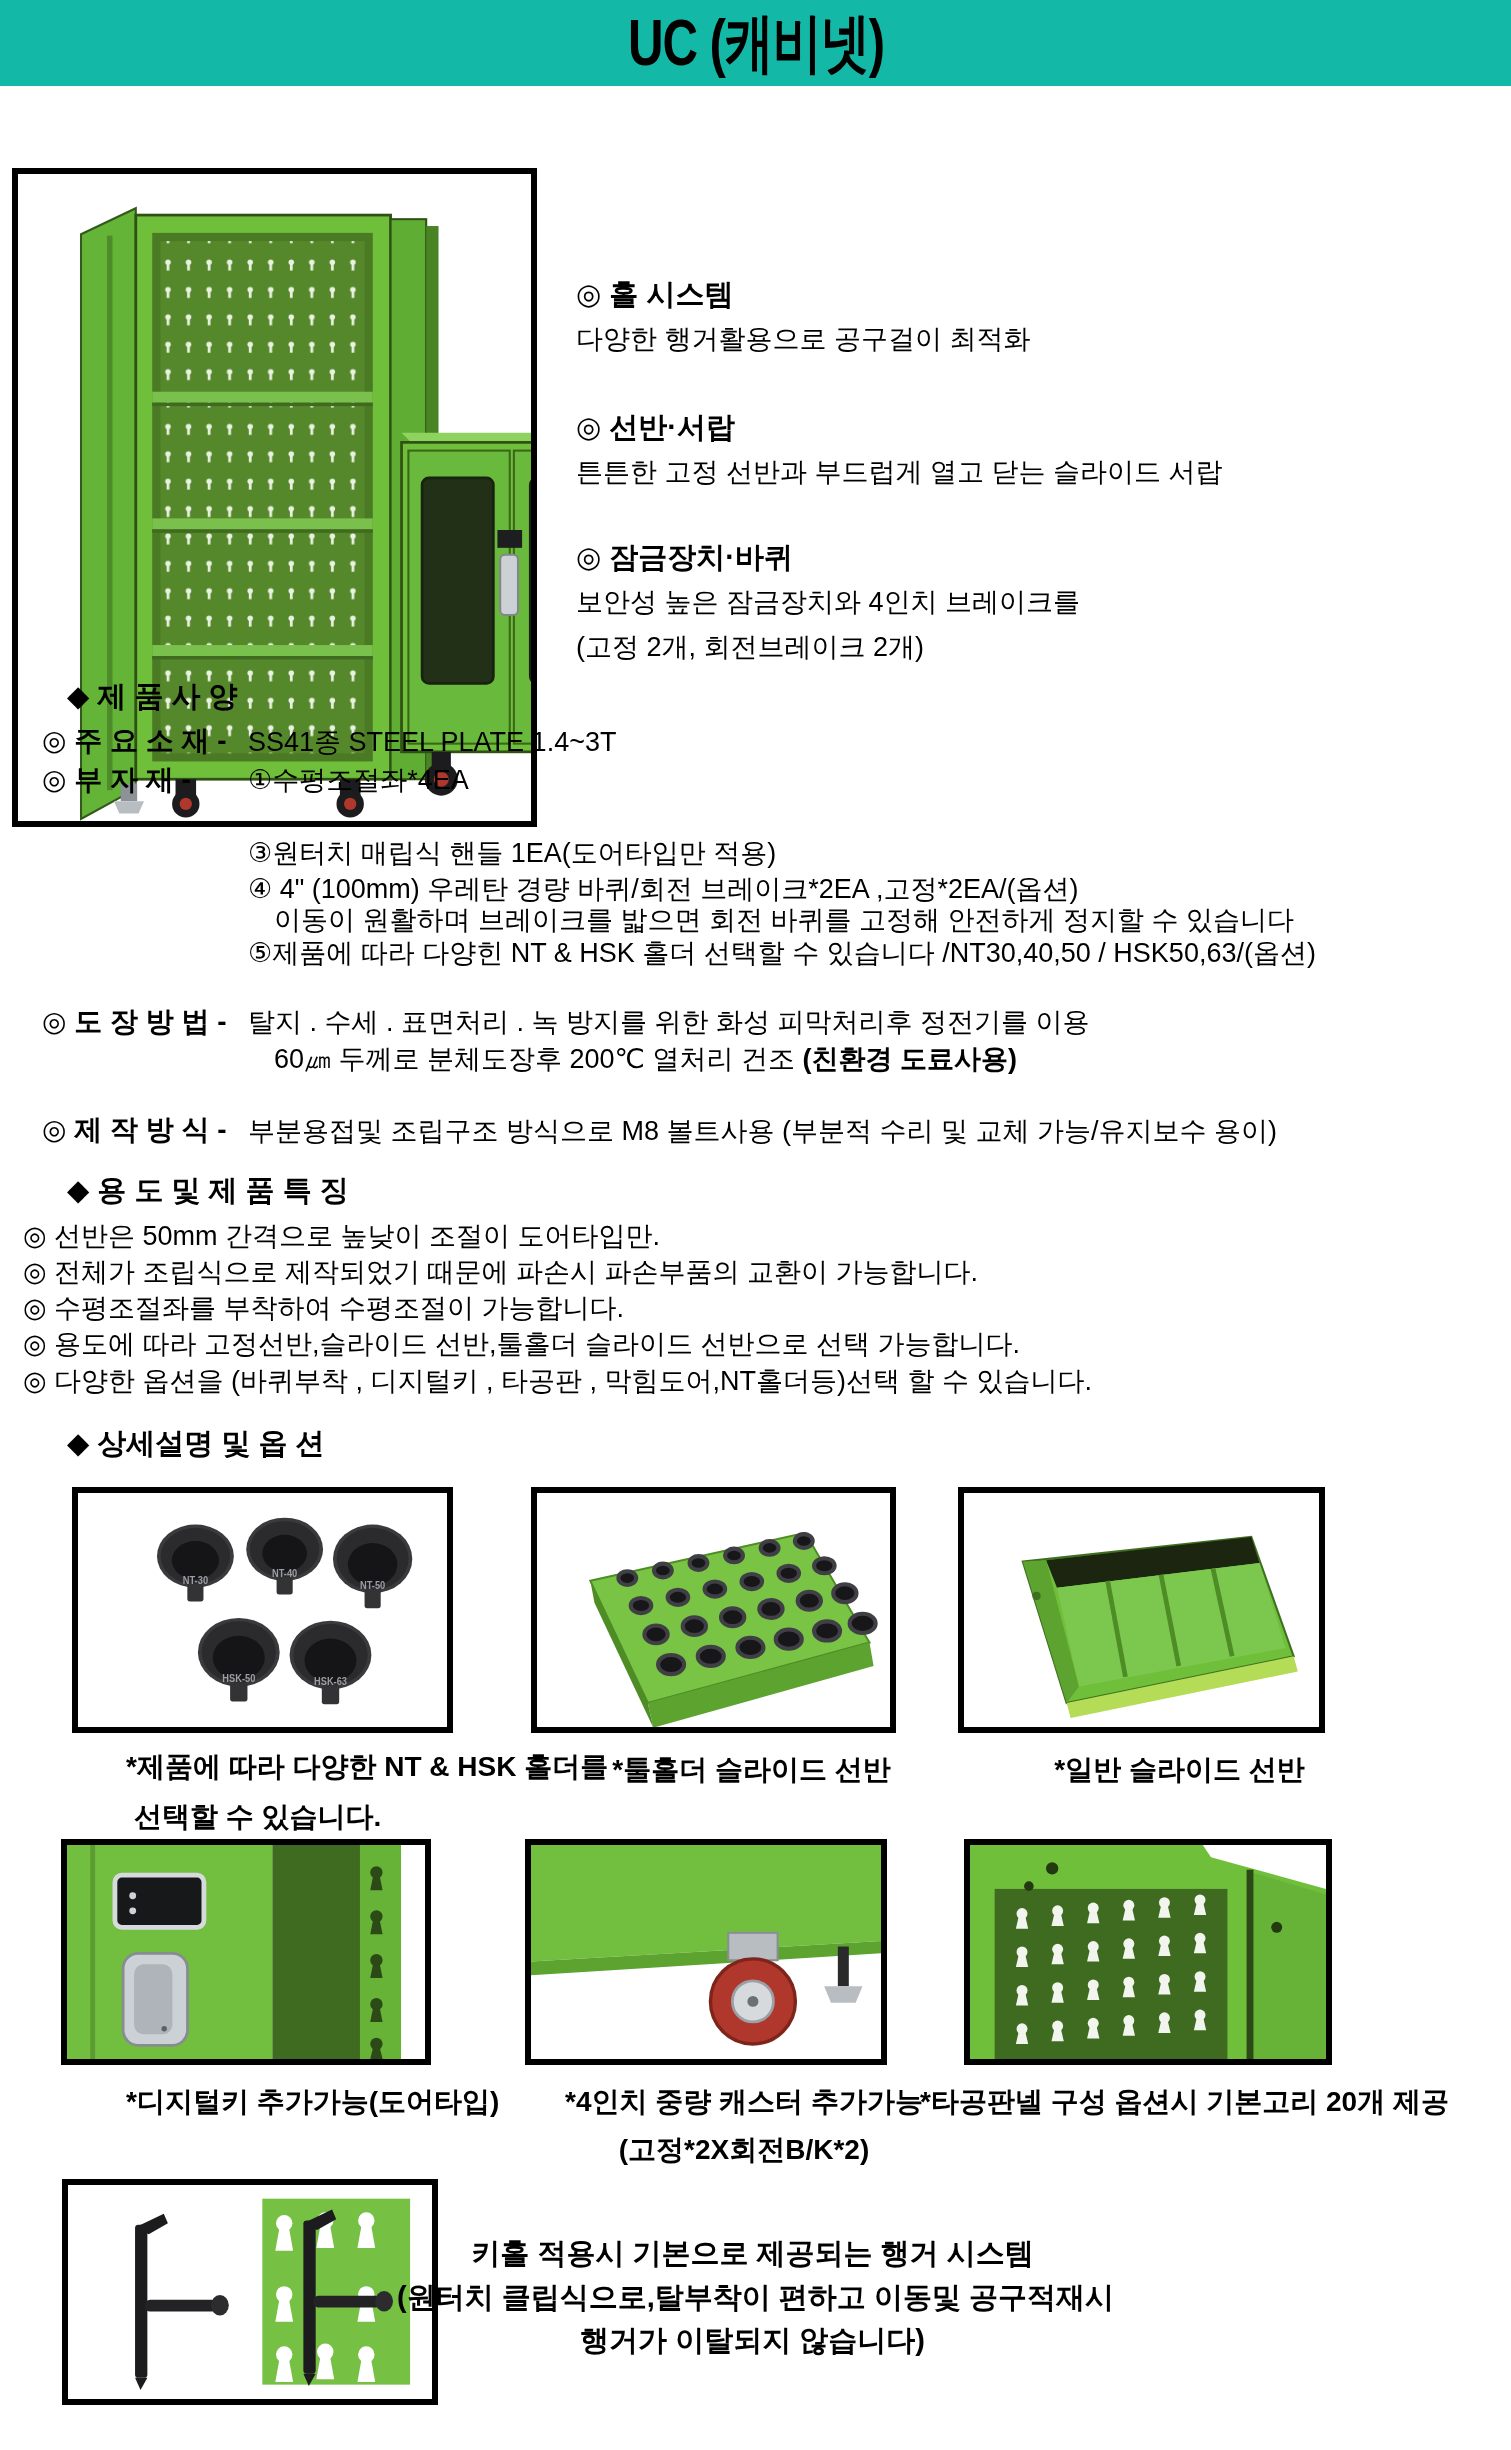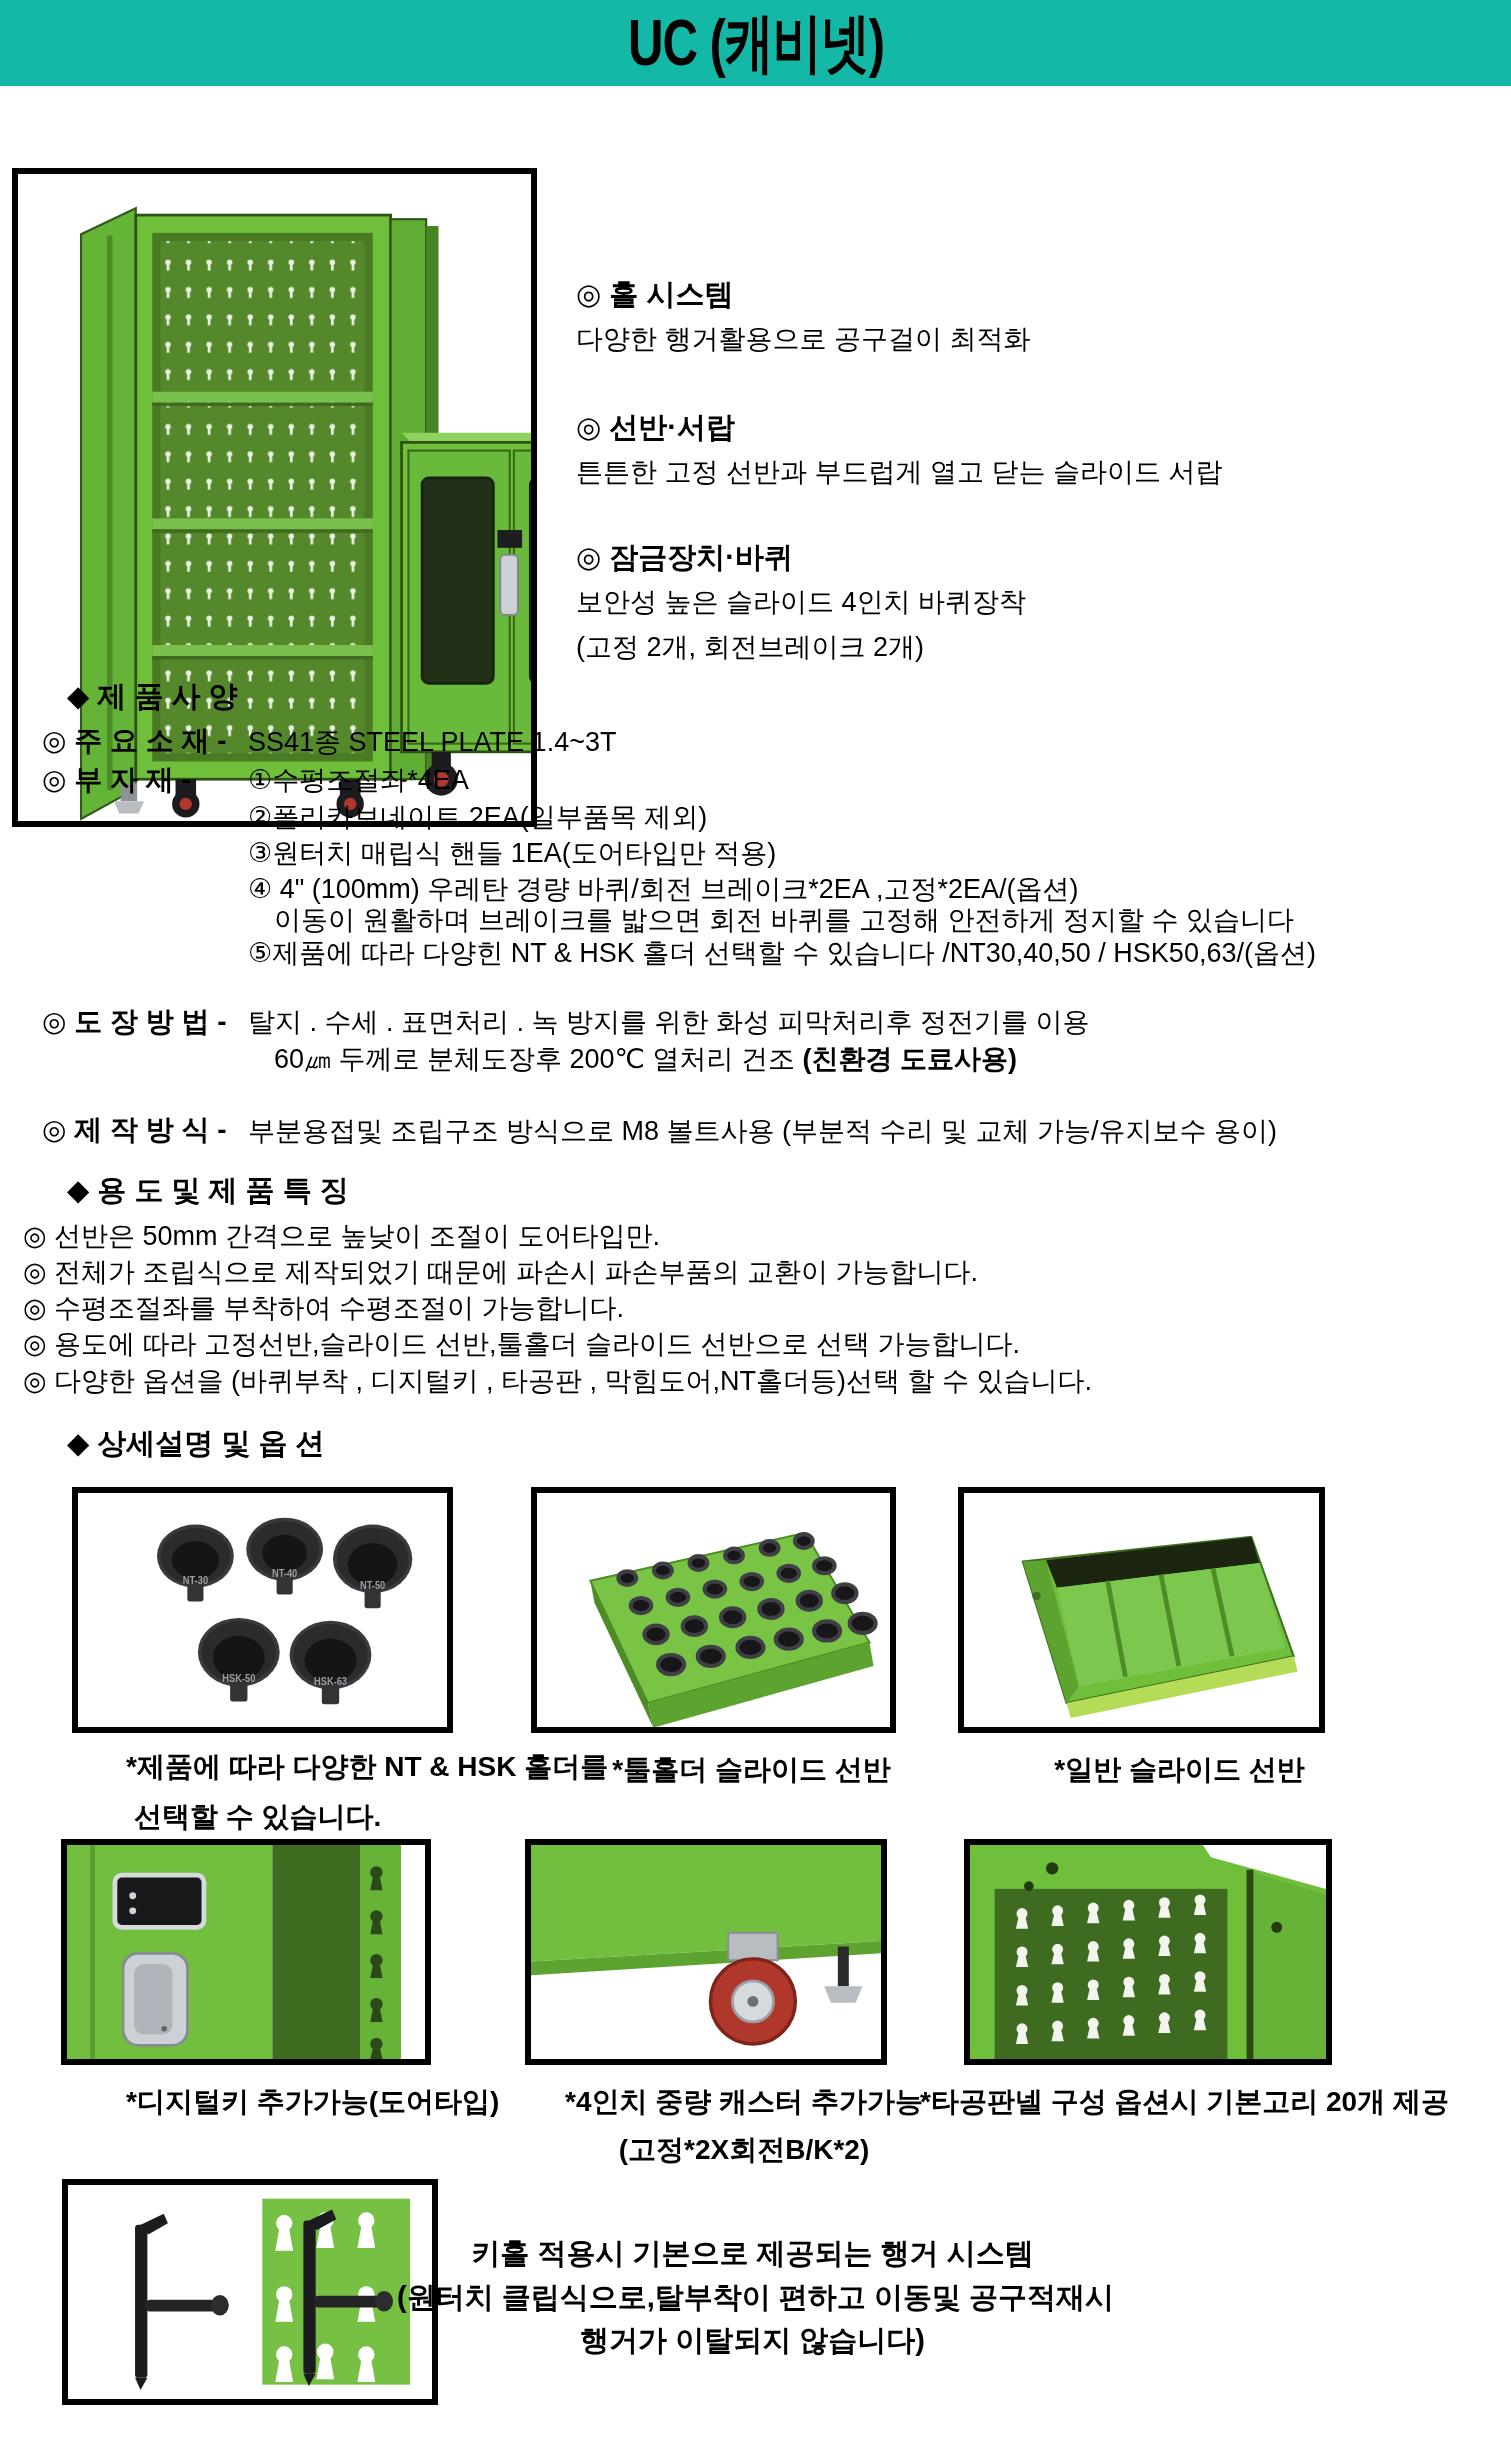--- a/index.html
+++ b/index.html
@@ -96,32 +96,31 @@
         </g>
       </g>
     </svg>
   </div>
 
   <div class="abs h" style="left:576px; top:275px;text-align:center;">◎  홀 시스템</div>
   <div class="abs t" style="left:576px; top:321px;">다양한 행거활용으로 공구걸이 최적화</div>
   <div class="abs h" style="left:576px; top:408px;">◎  선반·서랍</div>
   <div class="abs t" style="left:576px; top:454px;">튼튼한 고정 선반과 부드럽게 열고 닫는 슬라이드 서랍</div>
   <div class="abs h" style="left:576px; top:538px;">◎  잠금장치·바퀴</div>
-  <div class="abs t" style="left:576px; top:584px;">보안성 높은 슬라이드 4인치 바퀴장착</div>
+  <div class="abs t" style="left:576px; top:584px;">보안성 높은 잠금장치와 4인치 브레이크를</div>
   <div class="abs t" style="left:576px; top:629px;">(고정 2개, 회전브레이크 2개)</div>
 
   <div class="abs h" style="left:67px; top:677px;">◆  제 품 사 양</div>
 
   <div class="abs tb" style="left:42px;  top:722px;">◎ 주 요 소 재 -</div>
   <div class="abs t" style="left:248px; top:724px;">SS41종 STEEL PLATE 1.4~3T</div>
 
   <div class="abs tb" style="left:42px;  top:761px;">◎ 부   자   재 -</div>
   <div class="abs t" style="left:248px; top:762px;">①수평조절좌*4EA</div>
 
-  <div class="abs t" style="left:248px; top:799px;">②폴리카보네이트 2EA(일부품목 제외)</div>
   <div class="abs t" style="left:248px; top:835px;">③원터치 매립식 핸들 1EA(도어타입만 적용)</div>
   <div class="abs t" style="left:248px; top:871px;">④ 4" (100mm) 우레탄 경량 바퀴/회전 브레이크*2EA ,고정*2EA/(옵션)</div>
   <div class="abs t" style="left:274px; top:902px;">이동이 원활하며 브레이크를 밟으면 회전 바퀴를 고정해 안전하게  정지할 수 있습니다</div>
   <div class="abs t" style="left:248px; top:935px;">⑤제품에 따라 다양힌 NT &amp; HSK 홀더 선택할 수 있습니다 /NT30,40,50 / HSK50,63/(옵션)</div>
 
   <div class="abs tb" style="left:42px;  top:1003px;">◎ 도 장 방 법 -</div>
   <div class="abs t" style="left:248px; top:1004px;">탈지 . 수세 . 표면처리 . 녹 방지를 위한 화성 피막처리후 정전기를 이용</div>
   <div class="abs t" style="left:274px; top:1041px;"><span>60㎛ 두께로 분체도장후 200℃ 열처리 건조 </span><span class="tb" style="font-size:27px;">(친환경 도료사용)</span></div>
 
   <div class="abs tb" style="left:42px;  top:1111px;">◎ 제 작 방 식 -</div>

